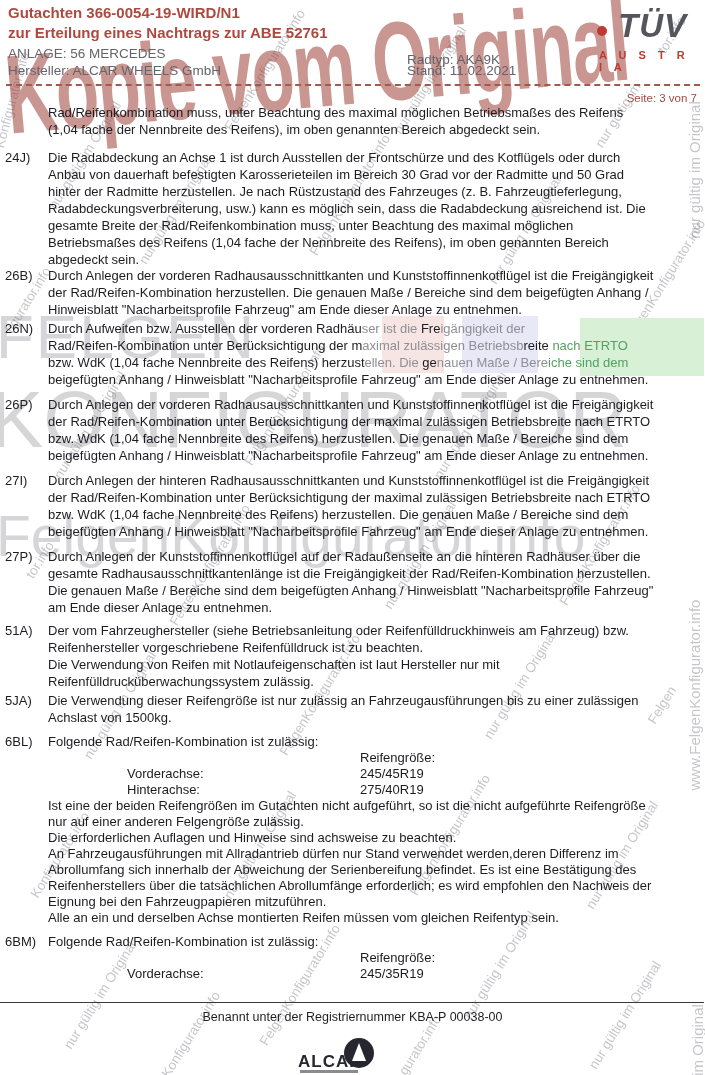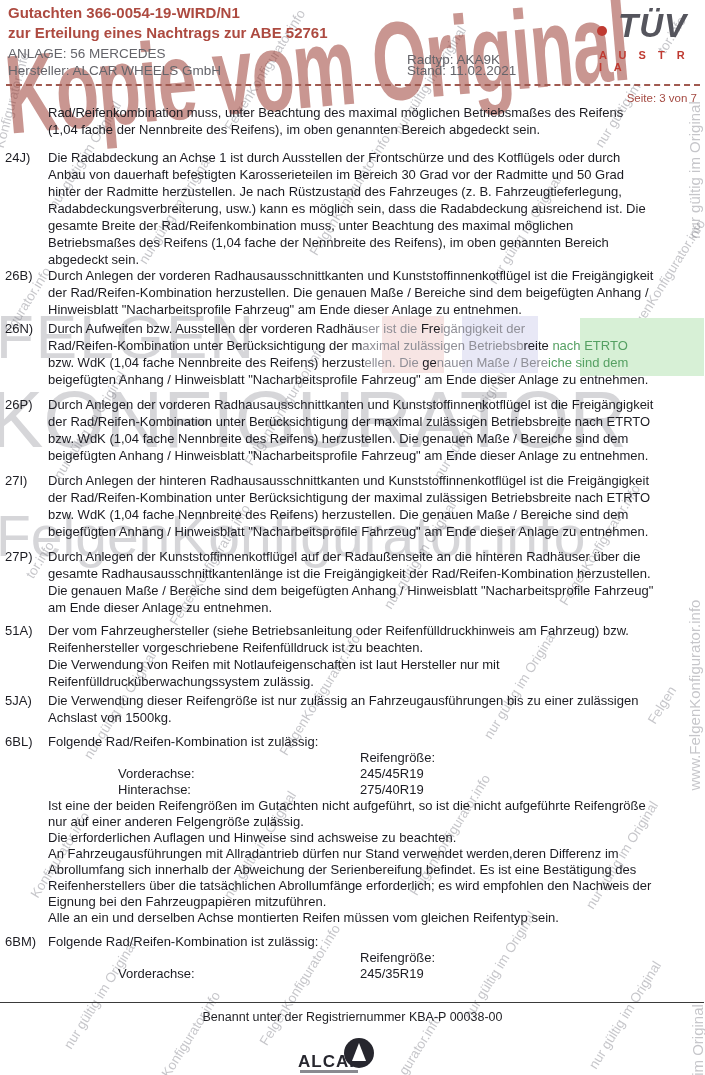--- a/index.html
+++ b/index.html
@@ -43,21 +43,21 @@
   .tuv-sub{position:absolute;left:2px;top:44px;font-size:11px;font-weight:bold;color:#bf3a31;letter-spacing:4.5px;}
   
   .docbody{position:absolute;left:48px;top:0;width:656px;font-size:13px;line-height:17px;color:#1c1c22;}
   .item{position:absolute;left:0;width:656px;}
   .item .code{position:absolute;left:-43px;top:0;}
   .ln{white-space:pre;}
   .seg-g{color:#8f8f97;}
   .seg-gn{color:#55a062;}
   .hl{position:absolute;z-index:-1;}
   .tablerow{position:relative;height:16px;line-height:16px;white-space:pre;}
-  .tablerow .tlabel{position:absolute;left:70px;text-align:right;}
+  .tablerow .tlabel{position:absolute;left:79px;text-align:right;}
   .tablerow .tvalue{position:absolute;left:312px;}
   .notes{line-height:16px;}
   
   .foot-line{position:absolute;left:0px;top:1002px;width:704px;border-top:1.5px solid #3a3a3a;}
   .foot-txt{position:absolute;left:0;width:705px;text-align:center;font-size:12.5px;color:#1e1e22;}
   .alcar{position:absolute;left:298px;top:1038px;width:110px;height:37px;}
   .alcar-circle{position:absolute;left:46px;top:0px;width:30px;height:30px;border-radius:50%;background:#26262e;}
   .alcar-a{position:absolute;left:8px;top:5px;width:0;height:0;border-left:7px solid transparent;border-right:7px solid transparent;border-bottom:18px solid #ffffff;}
   .alcar-word{position:absolute;left:0px;top:14px;font-size:17px;font-weight:bold;color:#26262e;letter-spacing:1px;}
   .alcar-tag{position:absolute;left:2px;top:32px;width:58px;height:3px;background:#8a8a90;}

